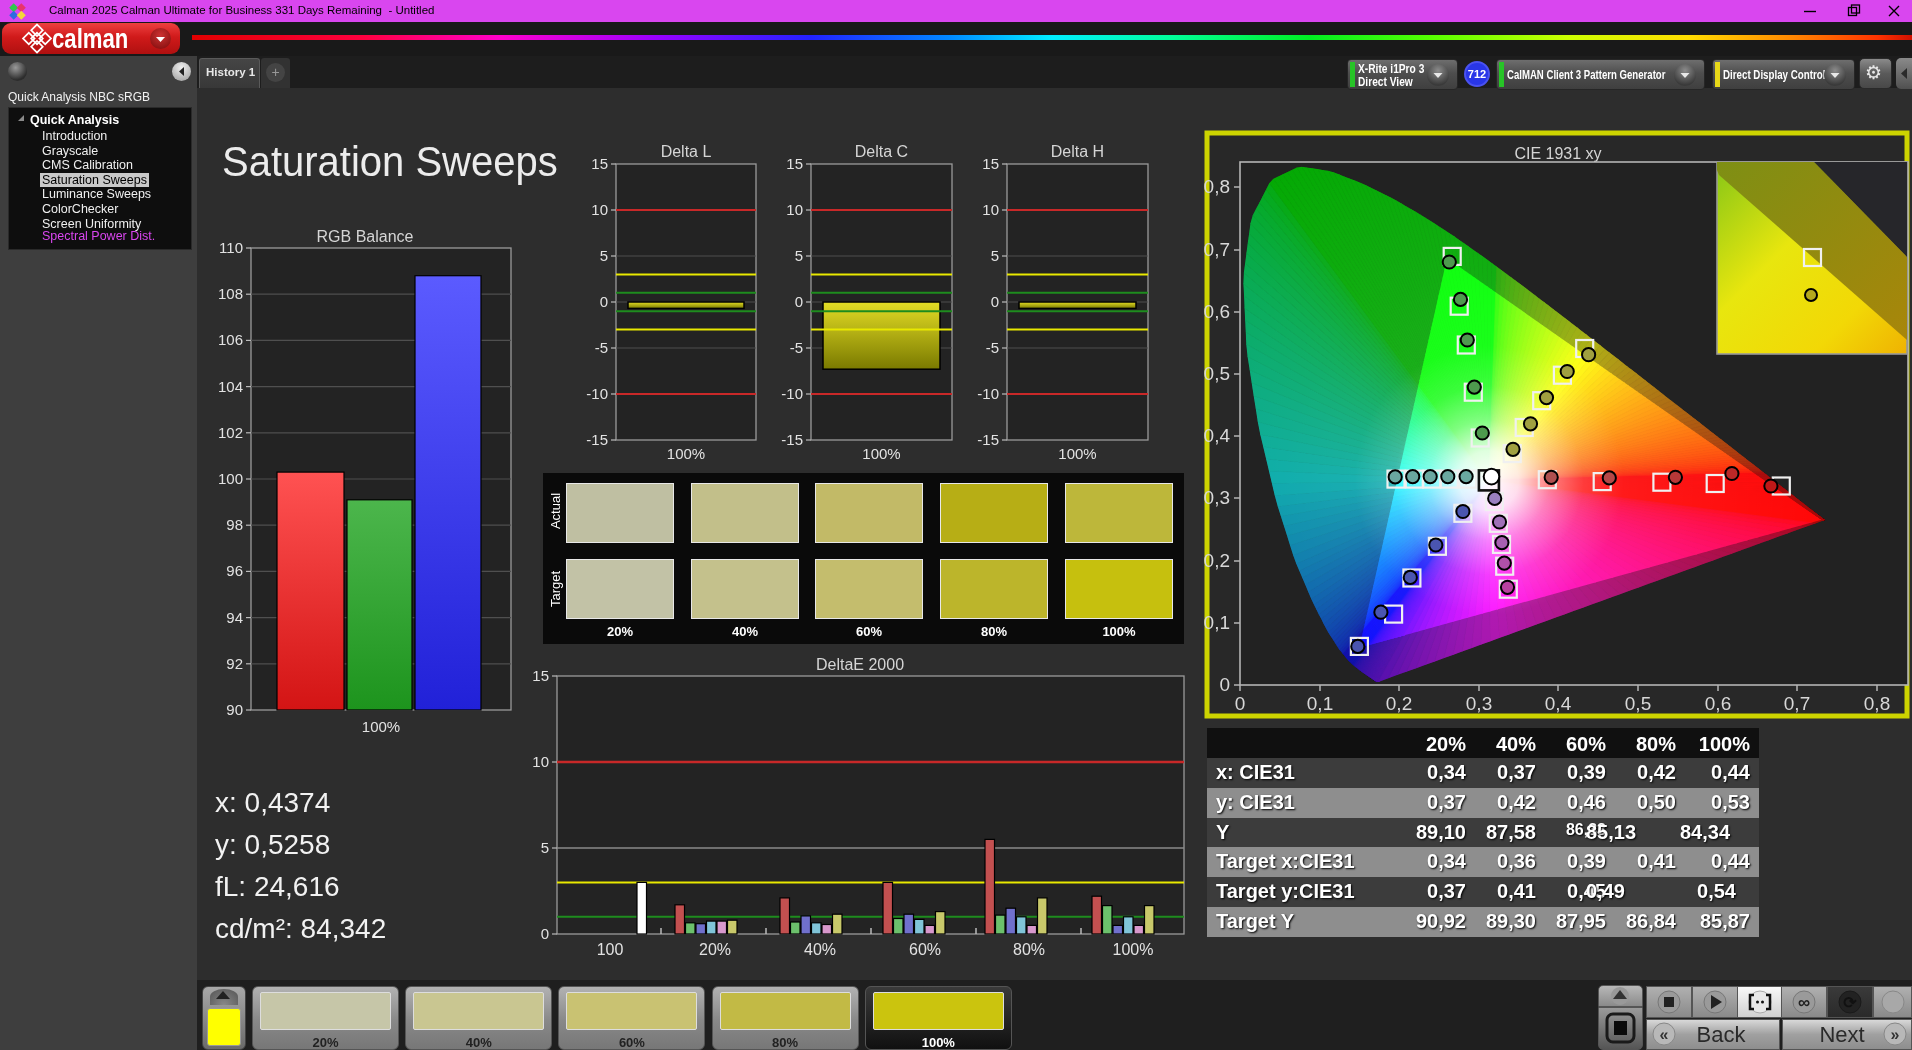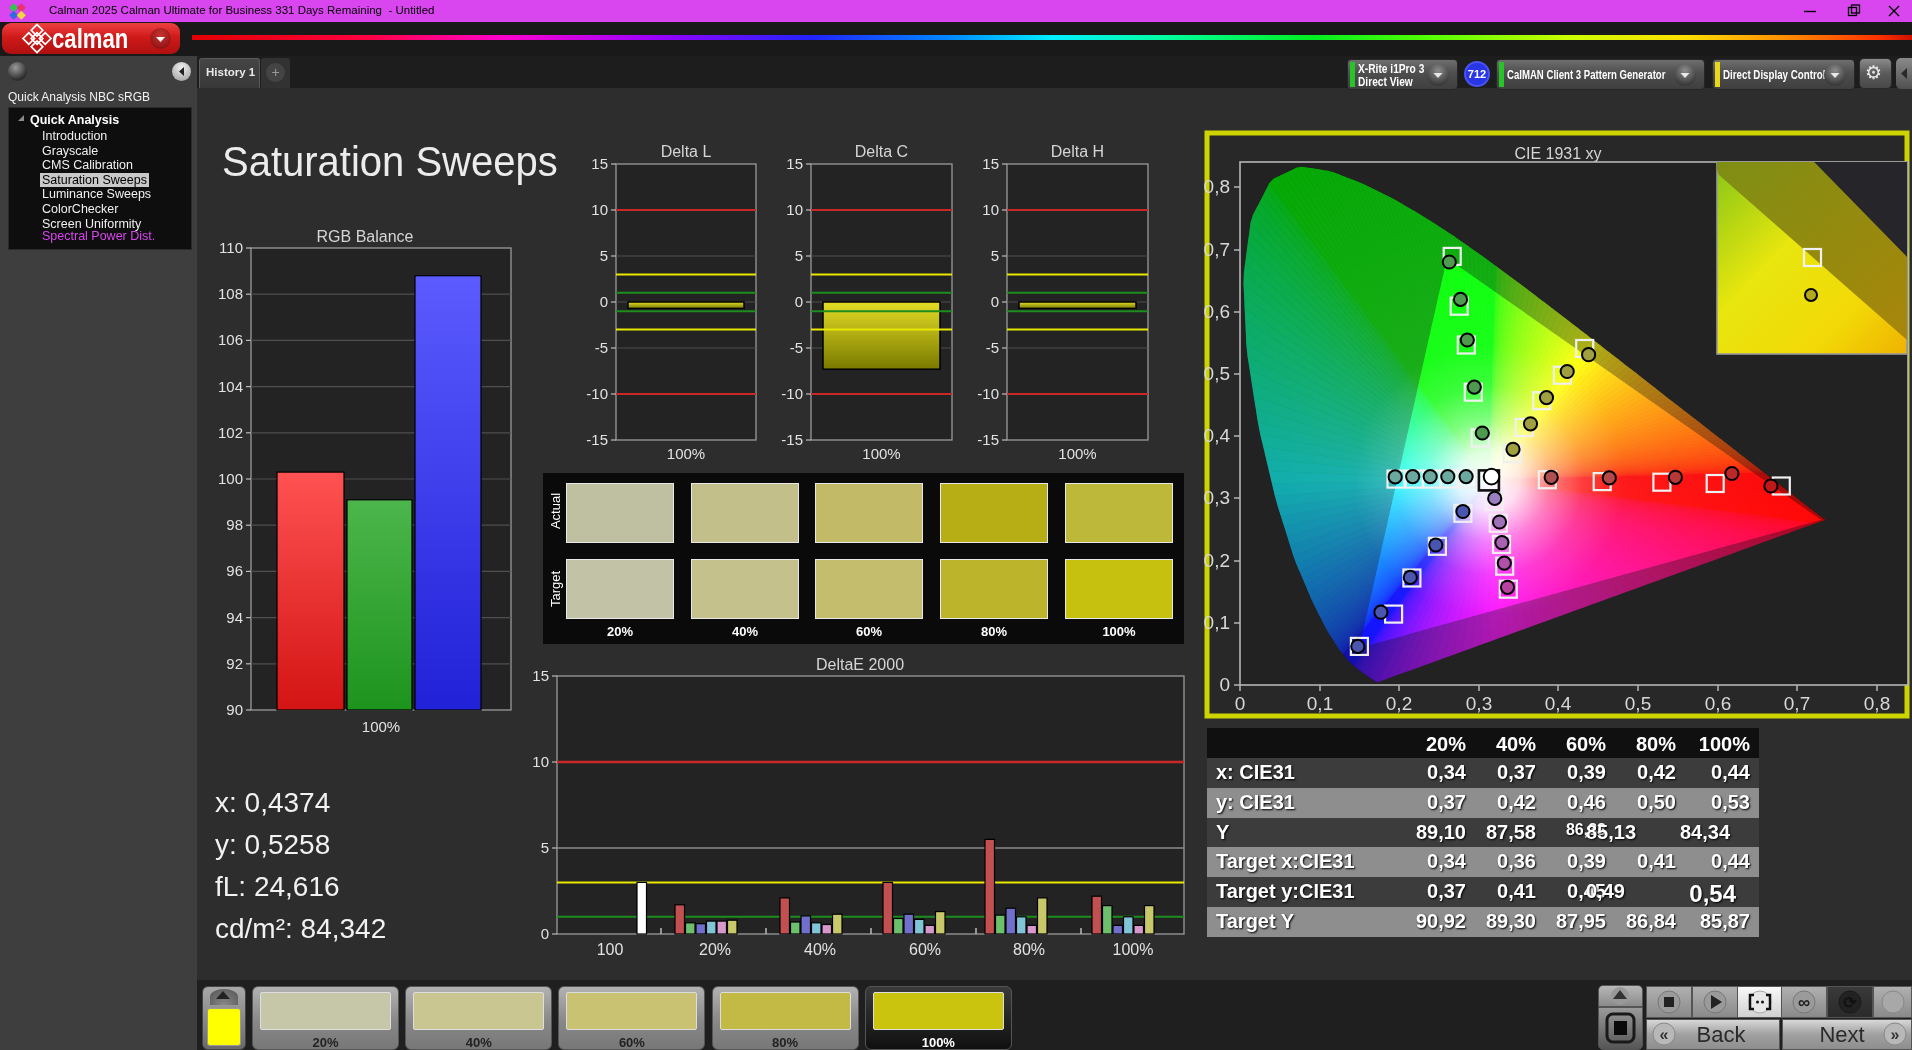--- a/index.html
+++ b/index.html
@@ -1404,21 +1404,21 @@
     <div class="abs" style="left:1446px;top:850.3999999999999px;width:90px;text-align:right;font-size:20px;font-weight:bold;color:#fff;text-shadow:1px 1px 2px #000">0,36</div>
     <div class="abs" style="left:1516px;top:850.3999999999999px;width:90px;text-align:right;font-size:20px;font-weight:bold;color:#fff;text-shadow:1px 1px 2px #000">0,39</div>
     <div class="abs" style="left:1586px;top:850.3999999999999px;width:90px;text-align:right;font-size:20px;font-weight:bold;color:#fff;text-shadow:1px 1px 2px #000">0,41</div>
     <div class="abs" style="left:1660px;top:850.3999999999999px;width:90px;text-align:right;font-size:20px;font-weight:bold;color:#fff;text-shadow:1px 1px 2px #000">0,44</div>
     <div class="abs" style="left:1207px;top:877.1999999999998px;width:552px;height:29.8px;background:#3c3c3c"></div>
     <div class="abs" style="left:1216px;top:880.1999999999998px;font-size:20px;font-weight:bold;color:#fff;text-shadow:1px 1px 2px #000">Target y:CIE31</div>
     <div class="abs" style="left:1376px;top:880.1999999999998px;width:90px;text-align:right;font-size:20px;font-weight:bold;color:#fff;text-shadow:1px 1px 2px #000">0,37</div>
     <div class="abs" style="left:1446px;top:880.1999999999998px;width:90px;text-align:right;font-size:20px;font-weight:bold;color:#fff;text-shadow:1px 1px 2px #000">0,41</div>
     <div class="abs" style="left:1516px;top:880.1999999999998px;width:90px;text-align:right;font-size:20px;font-weight:bold;color:#fff;text-shadow:1px 1px 2px #000">0,45</div>
     <div class="abs" style="left:1586px;top:880.1999999999998px;width:90px;text-align:left;font-size:20px;font-weight:bold;color:#fff;text-shadow:1px 1px 2px #000">0,49</div>
-    <div class="abs" style="left:1660px;top:880.1999999999998px;width:76px;text-align:right;font-size:24px;font-weight:bold;color:#fff;text-shadow:1px 1px 2px #000">0,54</div>
+    <div class="abs" style="left:1660px;top:880.1999999999998px;width:76px;text-align:right;font-size:20px;font-weight:bold;color:#fff;text-shadow:1px 1px 2px #000">0,54</div>
     <div class="abs" style="left:1207px;top:906.9999999999998px;width:552px;height:29.8px;background:#8e8e8e"></div>
     <div class="abs" style="left:1216px;top:909.9999999999998px;font-size:20px;font-weight:bold;color:#fff;text-shadow:1px 1px 2px #000">Target Y</div>
     <div class="abs" style="left:1376px;top:909.9999999999998px;width:90px;text-align:right;font-size:20px;font-weight:bold;color:#fff;text-shadow:1px 1px 2px #000">90,92</div>
     <div class="abs" style="left:1446px;top:909.9999999999998px;width:90px;text-align:right;font-size:20px;font-weight:bold;color:#fff;text-shadow:1px 1px 2px #000">89,30</div>
     <div class="abs" style="left:1516px;top:909.9999999999998px;width:90px;text-align:right;font-size:20px;font-weight:bold;color:#fff;text-shadow:1px 1px 2px #000">87,95</div>
     <div class="abs" style="left:1586px;top:909.9999999999998px;width:90px;text-align:right;font-size:20px;font-weight:bold;color:#fff;text-shadow:1px 1px 2px #000">86,84</div>
     <div class="abs" style="left:1660px;top:909.9999999999998px;width:90px;text-align:right;font-size:20px;font-weight:bold;color:#fff;text-shadow:1px 1px 2px #000">85,87</div>
 <div class="abs" style="left:197px;top:980px;width:1715px;height:70px;background:#1f1f1f"></div>
     <div class="abs" style="left:202px;top:986px;width:44px;height:64px;border-radius:6px;background:linear-gradient(#a8a8a8,#6a6a6a);border:1px solid #444">
 <div class="abs" style="left:7px;top:2px;width:28px;height:16px;border-radius:50% 50% 0 0;background:radial-gradient(circle at 50% 100%,#888,#555)"></div>

